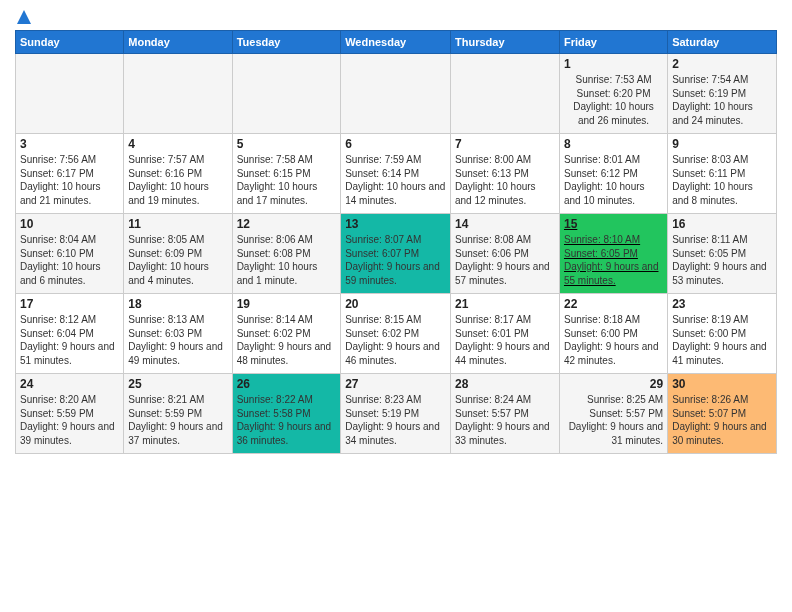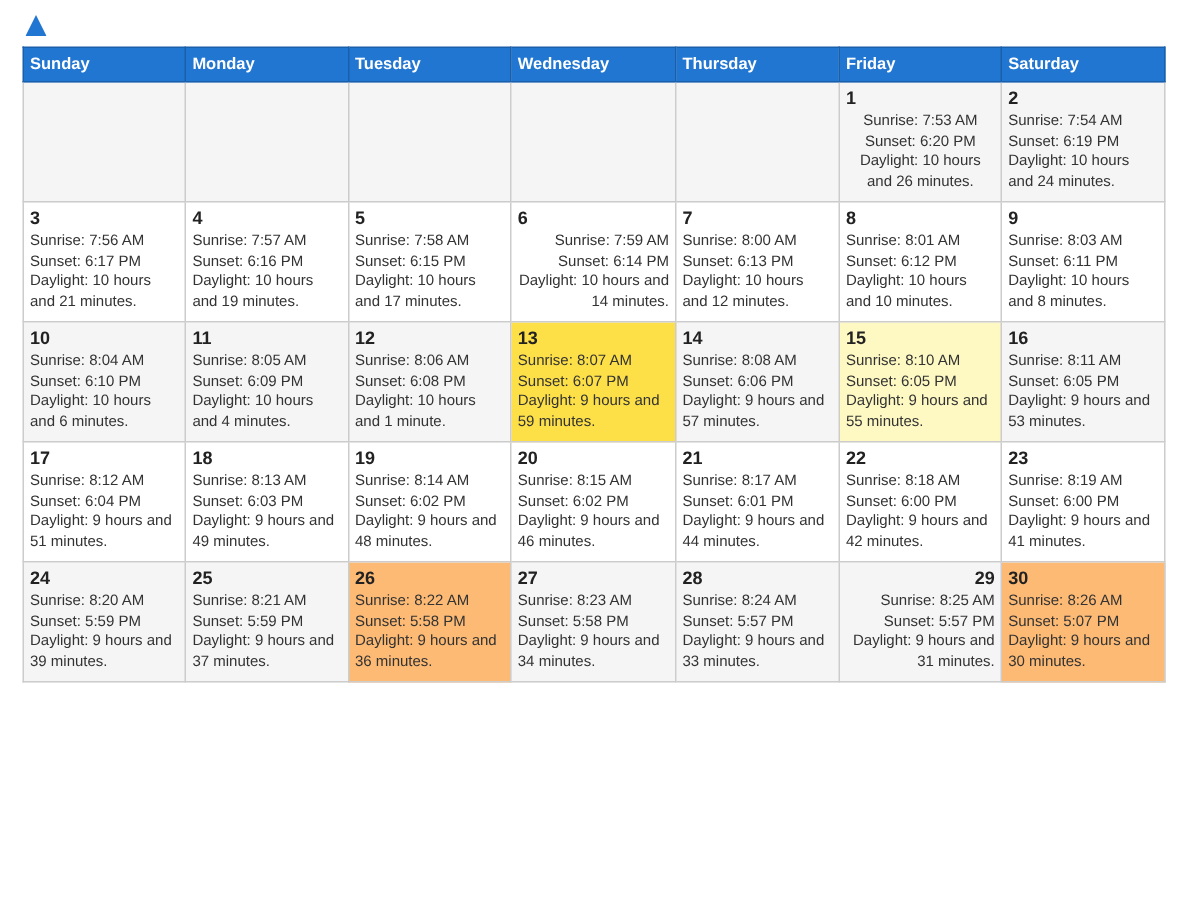--- a/index.html
+++ b/index.html
@@ -145,21 +145,21 @@
 Daylight: 10 hours and 19 minutes.</div>
         </td>
         <td style="background: rgb(255, 255, 255);">
           <div class="day-number">5</div>
           <div class="day-info" style="white-space: pre-line;">Sunrise: 7:58 AM
 Sunset: 6:15 PM
 Daylight: 10 hours and 17 minutes.</div>
         </td>
         <td style="background: rgb(255, 255, 255);">
           <div class="day-number">6</div>
-          <div class="day-info" style="white-space: pre-line; text-align: right;">Sunrise: 7:59 AM
+          <div class="day-info" style="white-space: pre-line;">Sunrise: 7:59 AM
 Sunset: 6:14 PM
 Daylight: 10 hours and 14 minutes.</div>
         </td>
         <td style="background: rgb(255, 255, 255);">
           <div class="day-number">7</div>
           <div class="day-info" style="white-space: pre-line;">Sunrise: 8:00 AM
 Sunset: 6:13 PM
 Daylight: 10 hours and 12 minutes.</div>
         </td>
         <td style="background: rgb(255, 255, 255);">
@@ -187,33 +187,33 @@
           <div class="day-info" style="white-space: pre-line;">Sunrise: 8:05 AM
 Sunset: 6:09 PM
 Daylight: 10 hours and 4 minutes.</div>
         </td>
         <td style="background: rgb(245, 245, 245);">
           <div class="day-number">12</div>
           <div class="day-info" style="white-space: pre-line;">Sunrise: 8:06 AM
 Sunset: 6:08 PM
 Daylight: 10 hours and 1 minute.</div>
         </td>
-        <td style="background: #fde047;">
+        <td style="background: #14b8a6;">
           <div class="day-number">13</div>
           <div class="day-info" style="white-space: pre-line;">Sunrise: 8:07 AM
 Sunset: 6:07 PM
 Daylight: 9 hours and 59 minutes.</div>
         </td>
         <td style="background: rgb(245, 245, 245);">
           <div class="day-number">14</div>
           <div class="day-info" style="white-space: pre-line;">Sunrise: 8:08 AM
 Sunset: 6:06 PM
 Daylight: 9 hours and 57 minutes.</div>
         </td>
-        <td style="background: #fef9c3;">
+        <td style="background: #22c55e; text-decoration: underline;">
           <div class="day-number">15</div>
           <div class="day-info" style="white-space: pre-line;">Sunrise: 8:10 AM
 Sunset: 6:05 PM
 Daylight: 9 hours and 55 minutes.</div>
         </td>
         <td style="background: rgb(245, 245, 245);">
           <div class="day-number">16</div>
           <div class="day-info" style="white-space: pre-line;">Sunrise: 8:11 AM
 Sunset: 6:05 PM
 Daylight: 9 hours and 53 minutes.</div>
@@ -269,30 +269,30 @@
           <div class="day-info" style="white-space: pre-line;">Sunrise: 8:20 AM
 Sunset: 5:59 PM
 Daylight: 9 hours and 39 minutes.</div>
         </td>
         <td style="background: rgb(245, 245, 245);">
           <div class="day-number">25</div>
           <div class="day-info" style="white-space: pre-line;">Sunrise: 8:21 AM
 Sunset: 5:59 PM
 Daylight: 9 hours and 37 minutes.</div>
         </td>
-        <td style="background: #fdba74;">
+        <td style="background: #14b8a6;">
           <div class="day-number">26</div>
           <div class="day-info" style="white-space: pre-line;">Sunrise: 8:22 AM
 Sunset: 5:58 PM
 Daylight: 9 hours and 36 minutes.</div>
         </td>
         <td style="background: rgb(245, 245, 245);">
           <div class="day-number">27</div>
           <div class="day-info" style="white-space: pre-line;">Sunrise: 8:23 AM
-Sunset: 5:58 PM
+Sunset: 5:19 PM
 Daylight: 9 hours and 34 minutes.</div>
         </td>
         <td style="background: rgb(245, 245, 245);">
           <div class="day-number">28</div>
           <div class="day-info" style="white-space: pre-line;">Sunrise: 8:24 AM
 Sunset: 5:57 PM
 Daylight: 9 hours and 33 minutes.</div>
         </td>
         <td style="background: rgb(245, 245, 245); text-align: right;">
           <div class="day-number">29</div>

